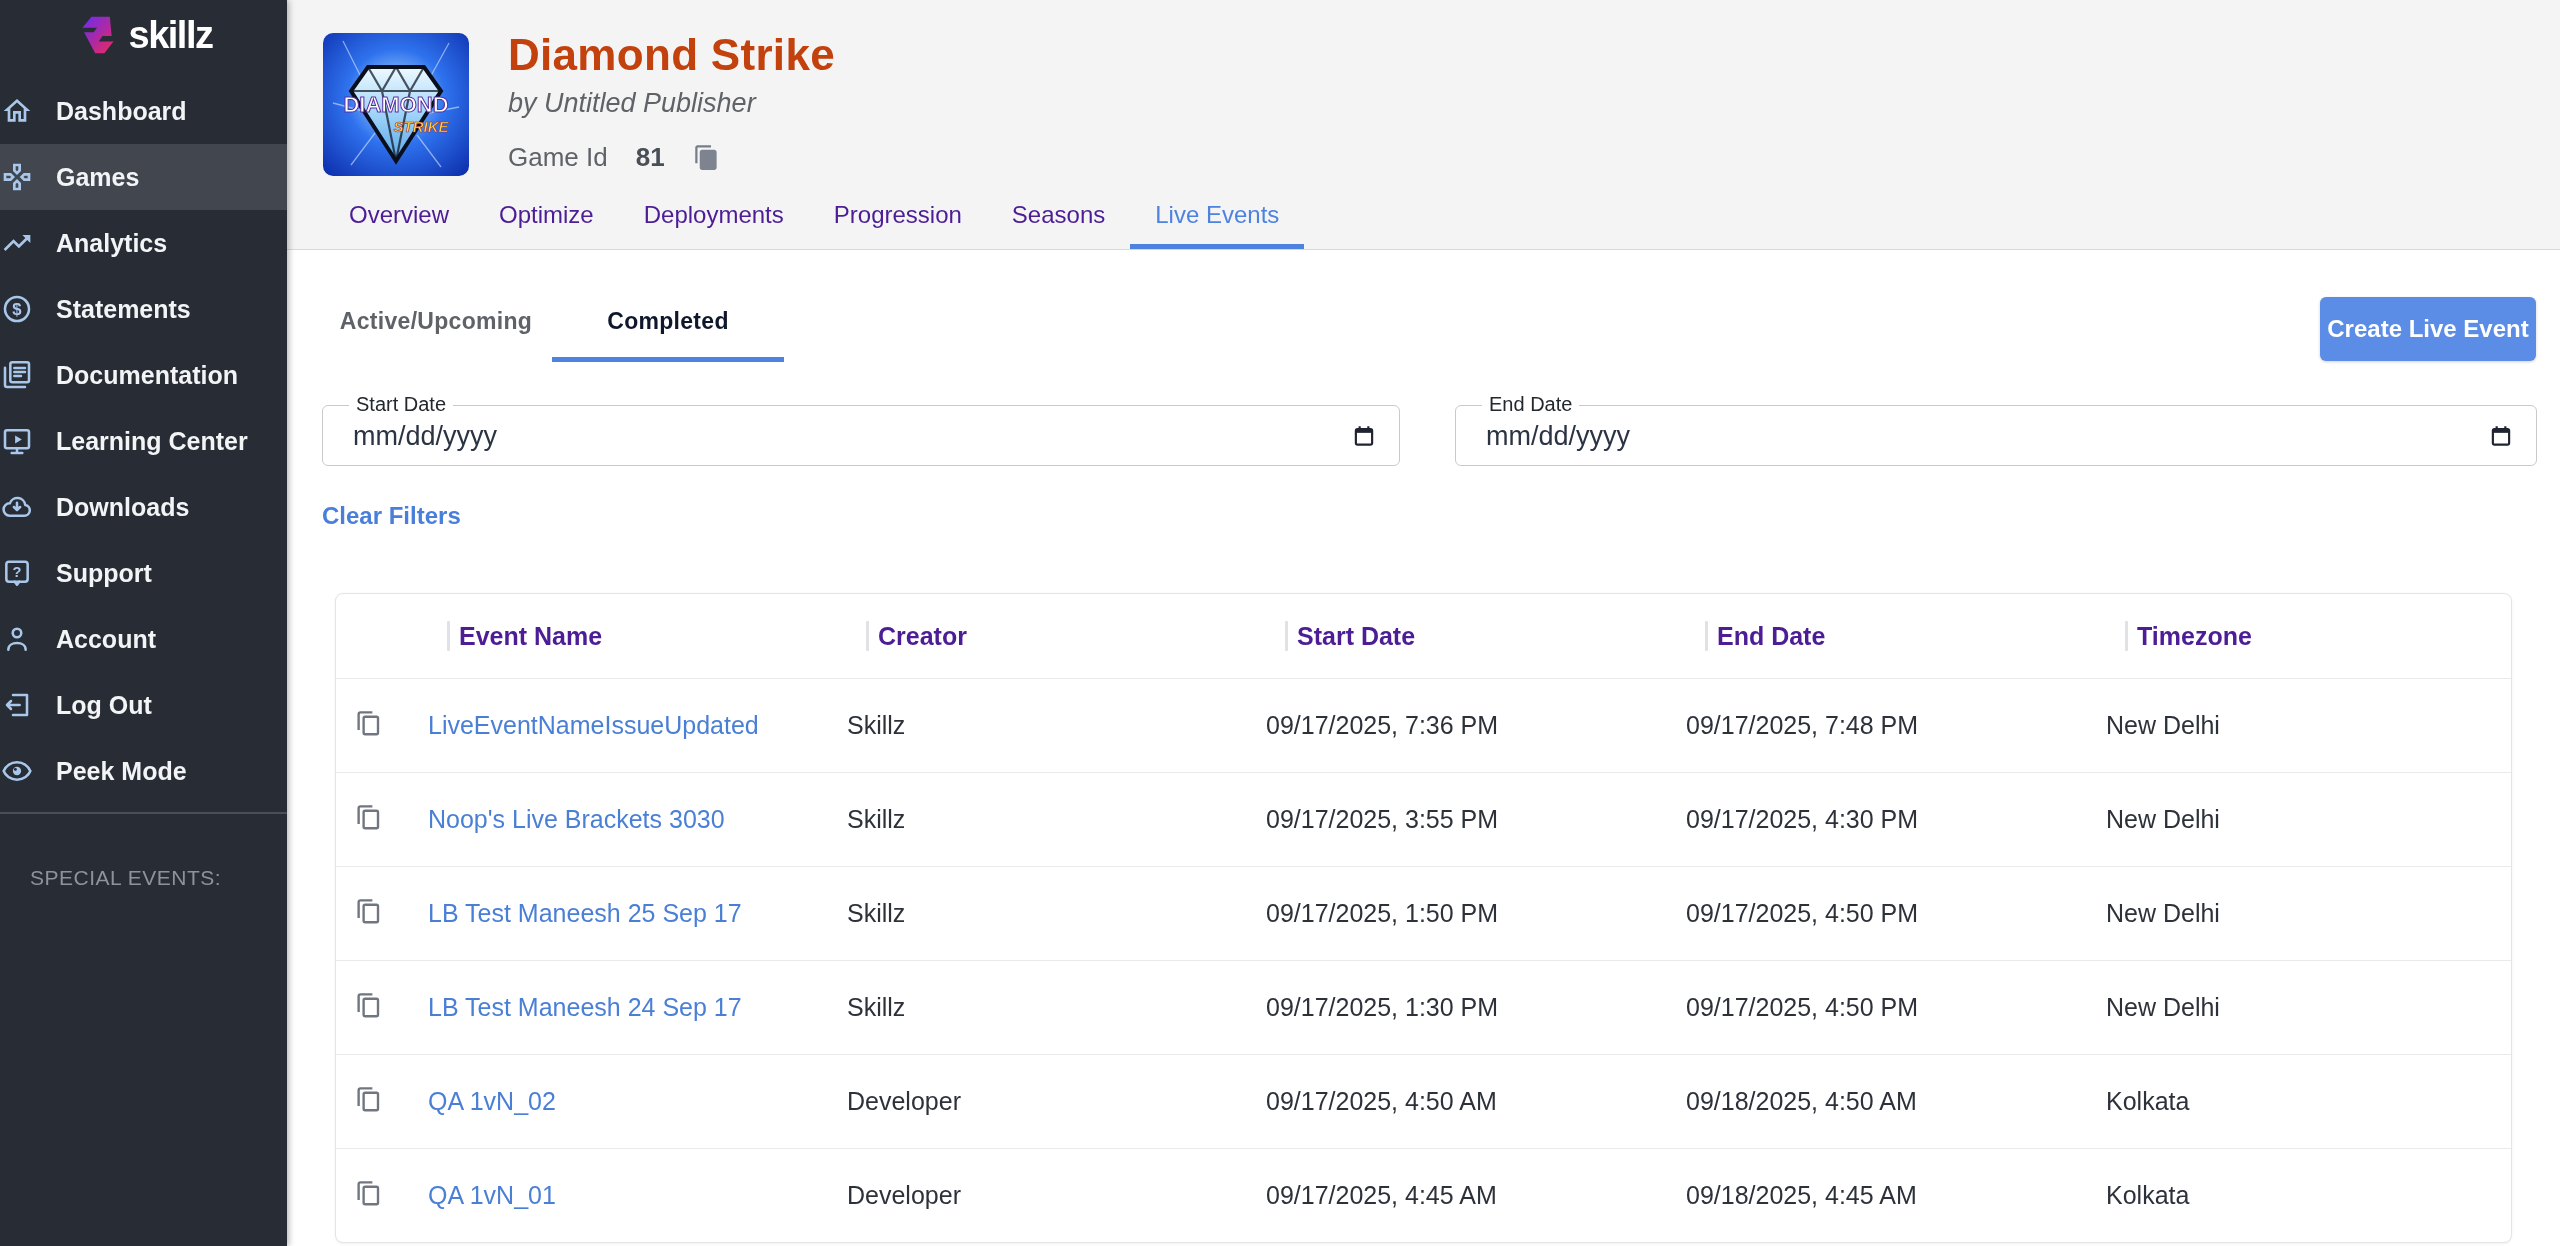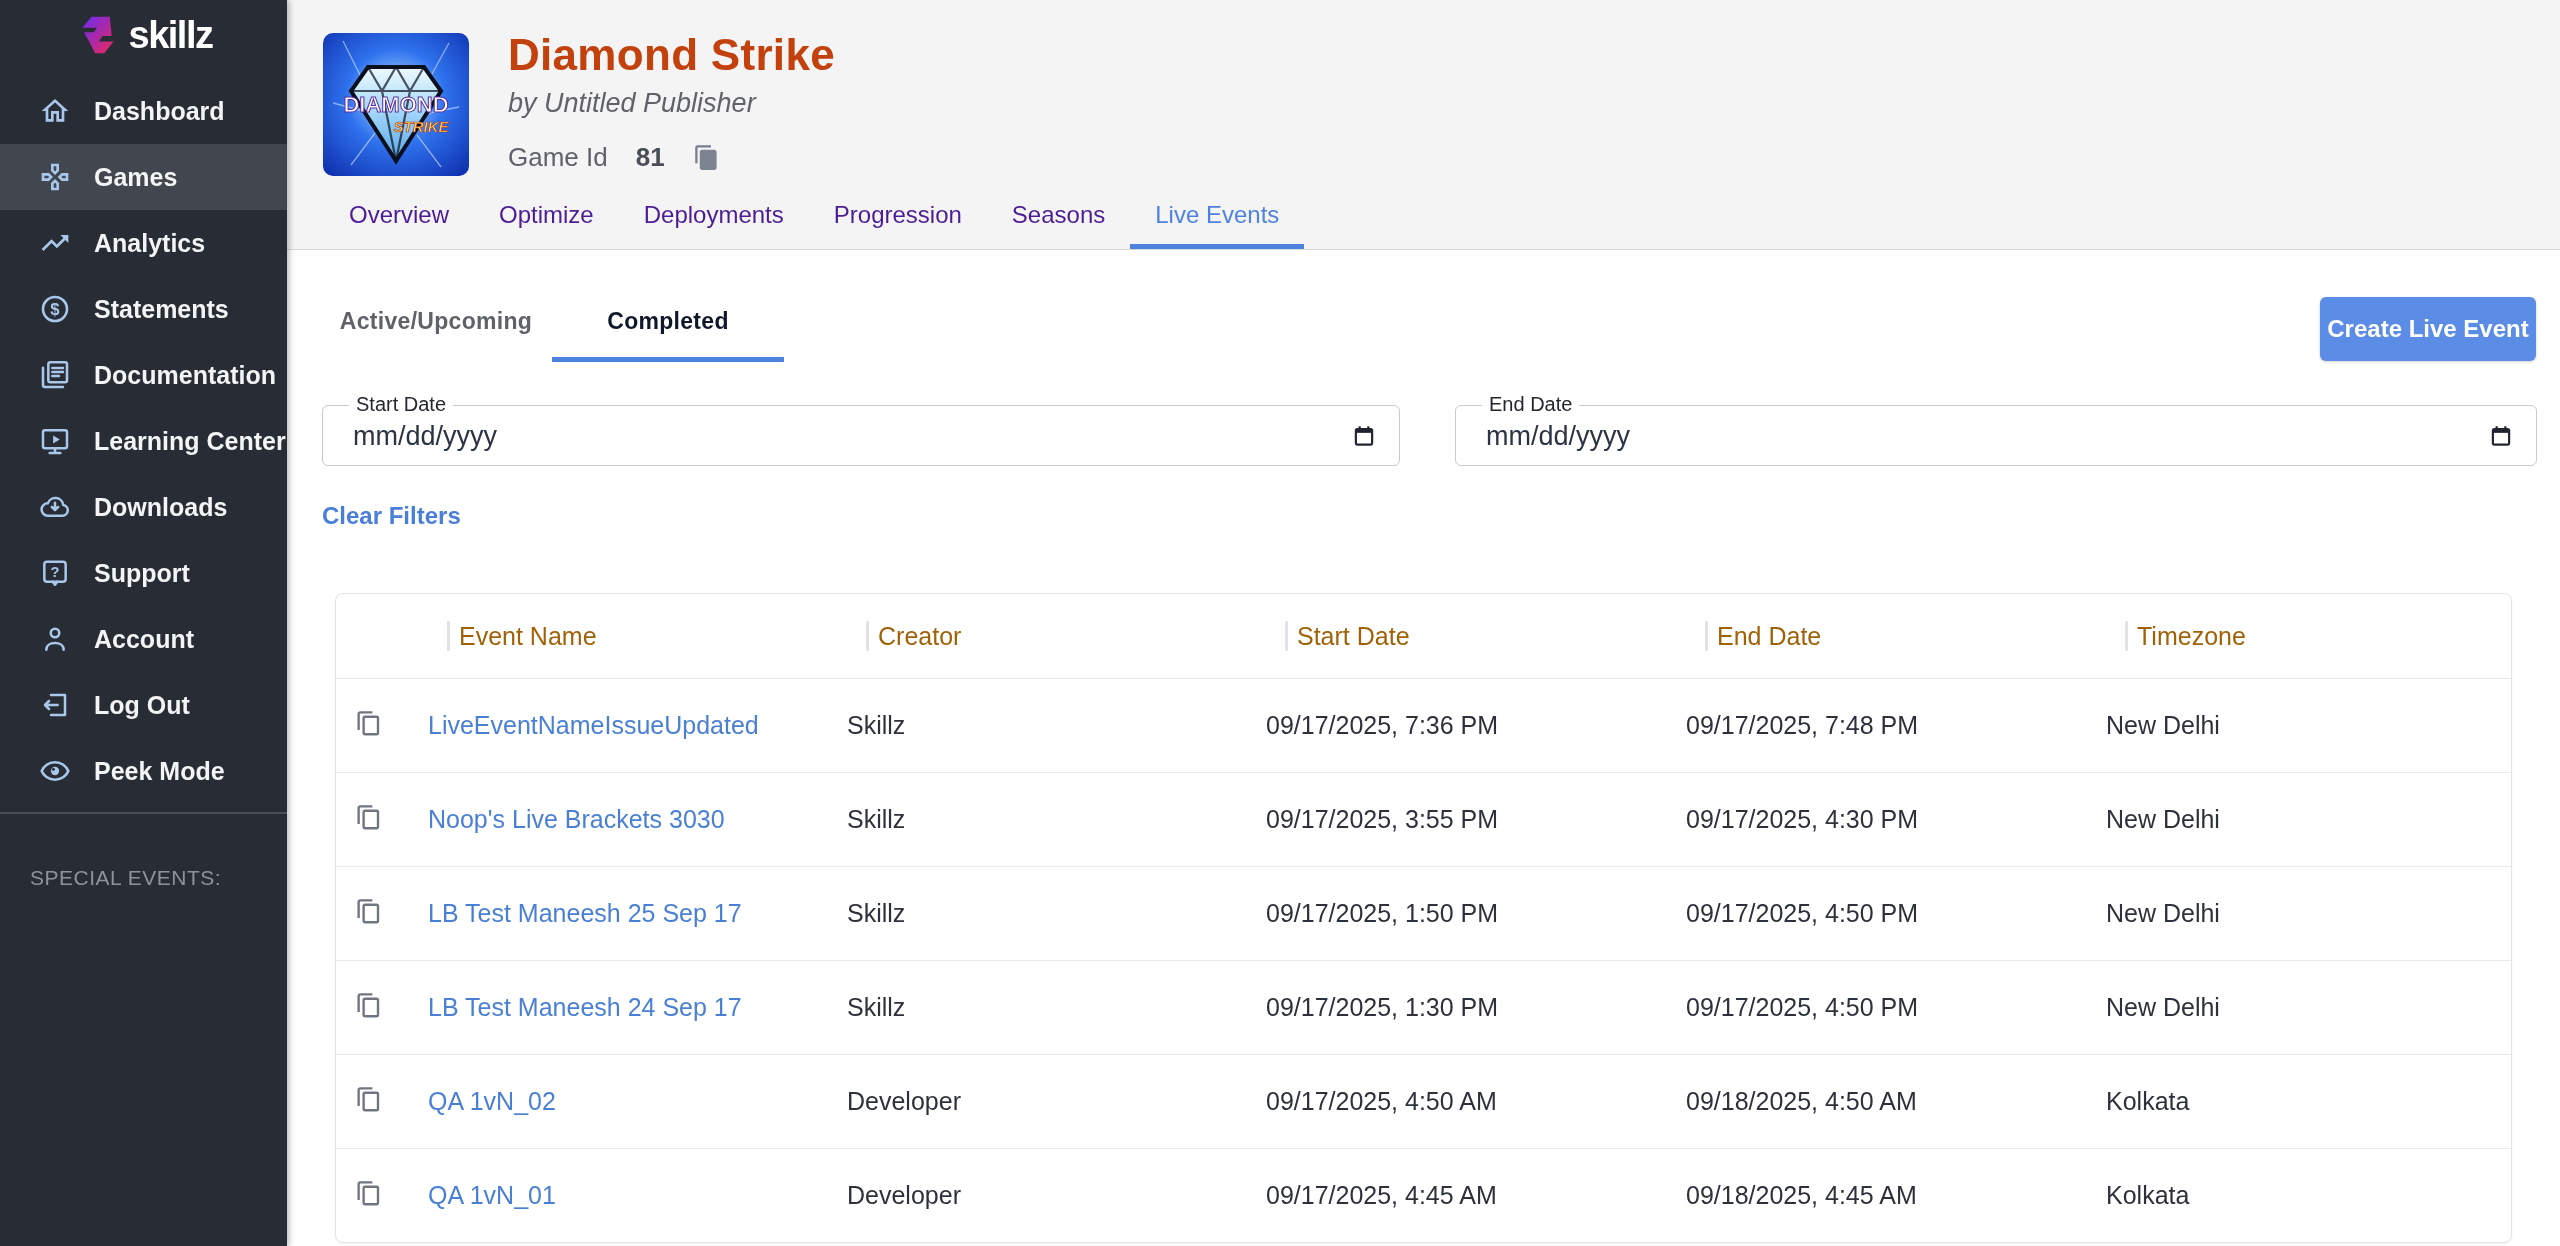--- a/index.html
+++ b/index.html
@@ -4,21 +4,21 @@
 <style>
   * { margin:0; padding:0; box-sizing:border-box; }
   html,body { width:2560px; height:1246px; overflow:hidden; font-family:"Liberation Sans","DejaVu Sans",sans-serif; background:#ffffff; }
 
   
   .sidebar { position:absolute; left:0; top:0; width:287px; height:1246px; background:#282c34; box-shadow:2px 0 6px rgba(0,0,0,.28); z-index:5; }
   .logo-row { display:flex; align-items:center; justify-content:center; gap:10px; padding-top:14px; height:56px; }
   .logo-mark { width:44px; height:44px; }
   .logo-text { color:#ffffff; font-size:38px; font-weight:800; letter-spacing:-1.5px; line-height:1; }
   .nav { position:absolute; top:78px; left:0; right:0; }
-  .nav-item { display:flex; align-items:center; height:66px; padding-left:38px; cursor:pointer; color:#f2f4f6; }
+  .nav-item { display:flex; align-items:center; height:66px; cursor:pointer; color:#f2f4f6; }
   .nav-item.selected { background:#41464f; }
   .nav-item .nicon { width:34px; height:34px; color:#a9c7ea; flex:0 0 34px; display:flex; align-items:center; justify-content:center; }
   .nav-item .nlabel { margin-left:22px; font-size:25px; font-weight:600; }
   .side-divider { position:absolute; top:812px; left:0; right:0; height:2px; background:#4a4e55; }
   .side-section-label { position:absolute; top:850px; left:30px; color:#8e939b; font-size:21px; letter-spacing:.5px;margin-top:16px; }
 
   
   .main { position:absolute; left:287px; top:0; width:2273px; height:1246px; background:#ffffff; }
 
   
@@ -47,21 +47,21 @@
   .date-label { position:absolute; top:-13px; left:26px; background:#ffffff; padding:0 7px; font-size:20px; color:#23282f; }
   .date-value { position:absolute; left:30px; top:50%; transform:translateY(-50%); font-size:27px; color:#2b3442; }
   .cal-icon { position:absolute; right:22px; top:50%; transform:translateY(-50%); width:26px; height:26px; cursor:pointer; color:#1f2430; }
 
   .clear-filters { position:absolute; left:35px; top:252px; font-size:24px; font-weight:700; color:#4a7fd9; cursor:pointer; }
 
   
   .table-card { position:absolute; left:48px; top:343px; width:2177px; height:650px; border:1px solid #e3e4e6; border-radius:8px; background:#fff; box-shadow:0 1px 3px rgba(0,0,0,.06); overflow:hidden; }
   .t-row { display:grid; grid-template-columns:80px 419px 419px 420px 420px auto; align-items:center; }
   .t-head { height:84px; }
-  .t-head .hcell { display:flex; align-items:center; font-size:25px; font-weight:400; color:#a16207;padding-left:31px; }
+  .t-head .hcell { display:flex; align-items:center; font-size:25px; font-weight:700; color:#4c1d95;padding-left:31px; }
   .hbar { width:3px; height:30px; background:#e1e2e5; margin-right:9px; border-radius:1px; }
   .t-body .t-row { height:94px; border-top:1px solid #e9eaec; }
   .cell { font-size:25px; color:#2c313a; padding-left:12px; }
   .cell.icon-cell { padding-left:17px; }
   .copy-row-icon { width:30px; height:30px; color:#707680; cursor:pointer; }
   .event-link { color:#4a7fd6; cursor:pointer; }
 </style>
 </head>
 <body>
 

